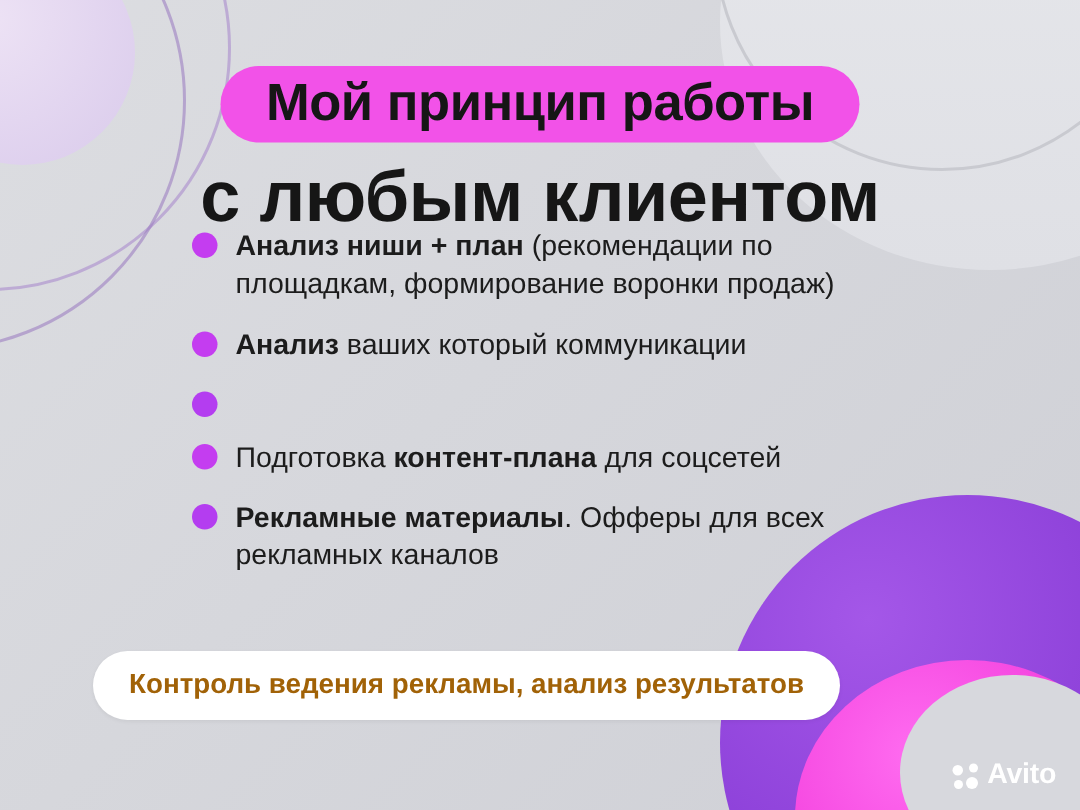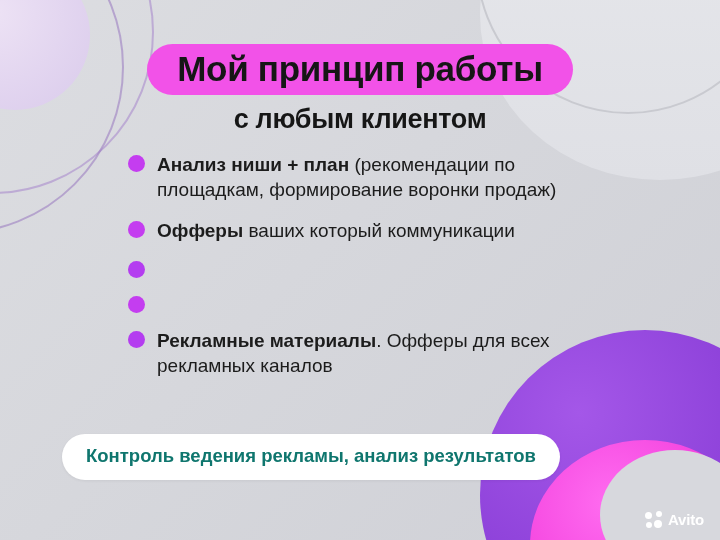--- a/index.html
+++ b/index.html
@@ -111,21 +111,21 @@
   }
   .headline-pill .h-text {
     font-size: 35px;
     font-weight: 700;
     color: #161616;
     letter-spacing: -.3px;
     white-space: nowrap;
   }
   .headline-sub {
     margin-top: 9px;
-    font-size: 27px;
+    font-size: 48px;
     font-weight: 700;
     color: #161616;
     letter-spacing: -.3px;
     white-space: nowrap;
   }
 
   
   .list {
     position: absolute;
     left: 128px;
@@ -165,21 +165,21 @@
     left: 62px;
     bottom: 60px;
     background: #ffffff;
     border-radius: 26px;
     padding: 11px 24px 13px 24px;
     box-shadow: 0 1px 3px rgba(0,0,0,.06);
   }
   .footer-pill .f-text {
     font-size: 18.5px;
     font-weight: 700;
-    color: #0f766e;
+    color: #a16207;
     white-space: nowrap;
   }
 
   
   .watermark {
     position: absolute;
     right: 16px;
     bottom: 12px;
     display: flex;
     align-items: center;
@@ -193,21 +193,21 @@
   .wm-logo i {
     position: absolute;
     border-radius: 50%;
     display: block;
   }
   .wm-logo i.c1 { width: 7px; height: 7px; left: 0; top: 1px; background: #ffffff; }
   .wm-logo i.c2 { width: 6px; height: 6px; right: 0; top: 0; background: #ffffff; }
   .wm-logo i.c3 { width: 6px; height: 6px; left: 1px; bottom: 0; background: #ffffff; }
   .wm-logo i.c4 { width: 8px; height: 8px; right: 0; bottom: 0; background: #ffffff; }
   .wm-text {
-    font-size: 15px;
+    font-size: 19px;
     font-weight: 700;
     color: #ffffff;
     letter-spacing: -.2px;
   }
 </style>
 </head>
 <body>
 
 <div class="poster">
 
@@ -229,29 +229,30 @@
 
   <div class="list">
 
     <div class="item">
       <span class="dot" style="background: rgb(196, 61, 240);"></span>
       <span class="txt"><b>Анализ ниши + план</b><span> (рекомендации по площадкам, формирование воронки продаж)</span></span>
     </div>
 
     <div class="item">
       <span class="dot" style="background: rgb(196, 61, 240);"></span>
-      <span class="txt"><b>Офферы</b><span> ваших который коммуникации</span></span>
+      <span class="txt"><b>Анализ</b><span> ваших который коммуникации</span></span>
     </div>
 
     <div class="item">
       <span class="dot violet" style="background: rgb(180, 61, 240);"></span>
     </div>
 
     <div class="item">
       <span class="dot magenta" style="background: rgb(196, 61, 240);"></span>
+      <span class="txt"><span>Подготовка </span><b>контент-плана</b><span> для соцсетей</span></span>
     </div>
 
     <div class="item">
       <span class="dot violet" style="background: rgb(180, 61, 240);"></span>
       <span class="txt"><b>Рекламные материалы</b><span>. Офферы для всех рекламных каналов</span></span>
     </div>
 
 
   </div>
 

